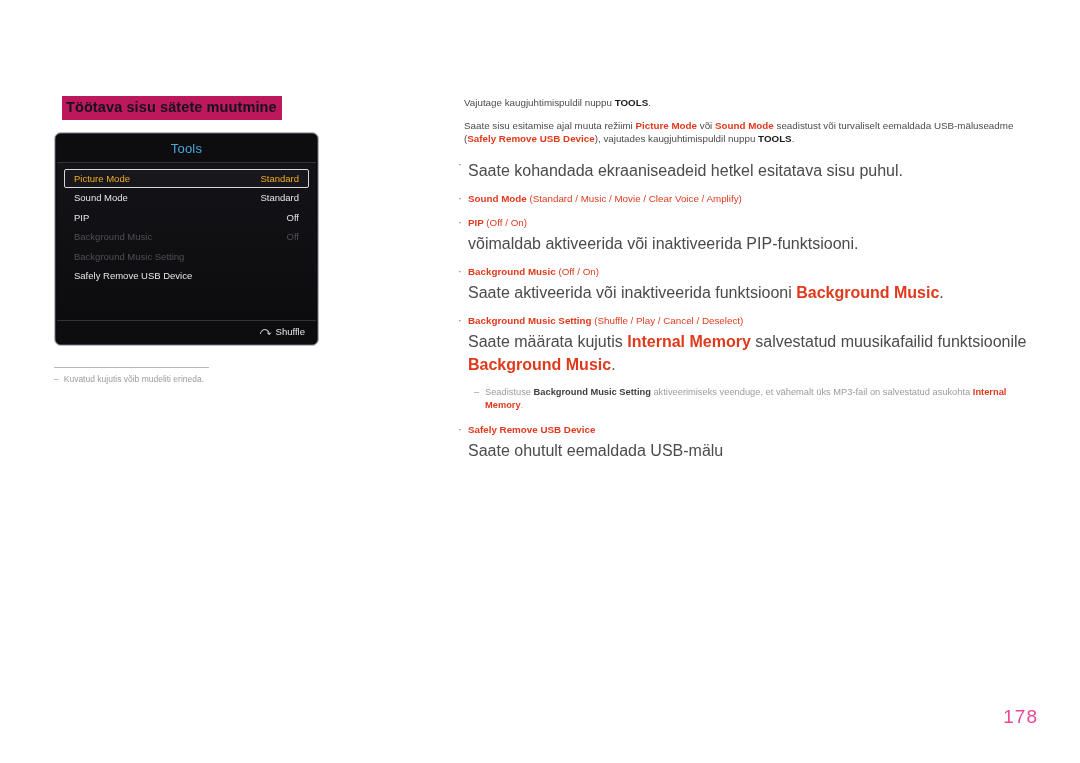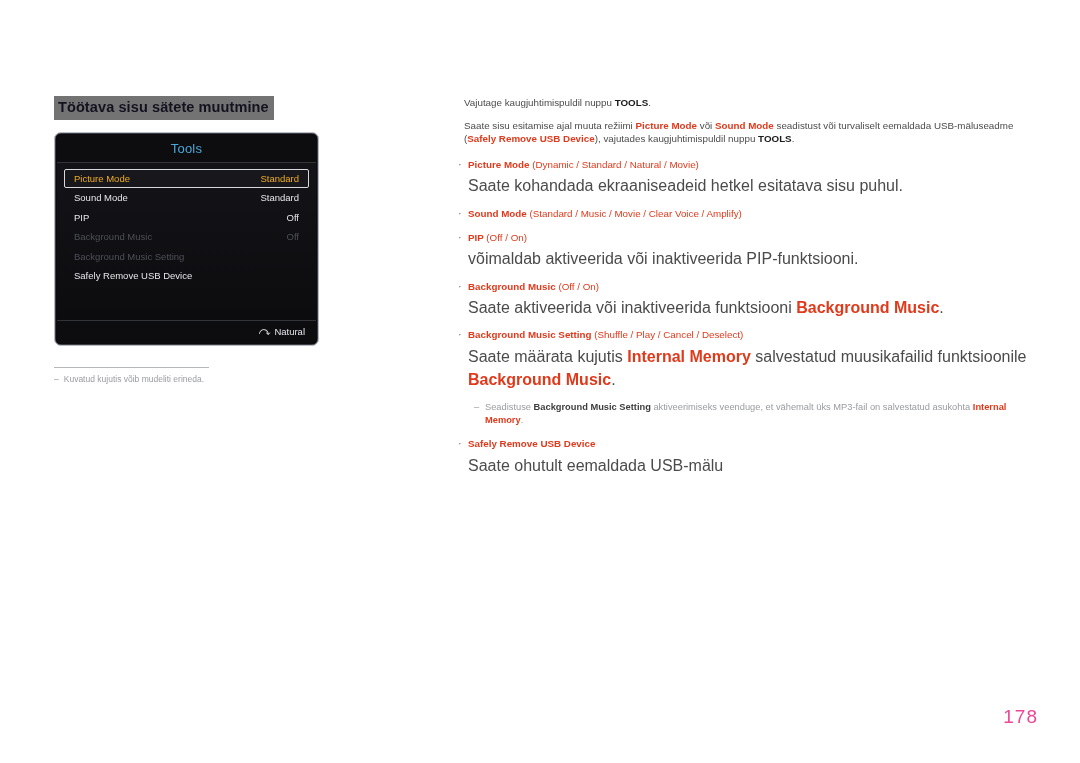--- a/index.html
+++ b/index.html
@@ -21,27 +21,28 @@
   
   .left-col {
     position: absolute;
     left: 54px;
     top: 96px;
     width: 350px;
   }
 
   .section-title {
     display: inline-block;
-    background: #737373;
+    background: #be185d;
     color: #14121f;
     font-size: 14.5px;
     font-weight: bold;
     letter-spacing: 0.1px;
     padding: 3px 5px 4px 4px;
     line-height: 1.15;
+    margin-left: 8px;
   }
 
   
   .osd {
     margin-top: 12px;
     width: 265px;
     height: 214px;
     border: 1.5px solid #b9bcc4;
     border-radius: 7px;
     background: #0b0b0d;
@@ -242,21 +243,21 @@
 
         <div class="osd-row">
           <span>Safely Remove USB Device</span>
           <span class="osd-val"></span>
         </div>
 
       </div>
 
       <div class="osd-footer">
         <span class="return-icon">⤺</span>
-        <span>Natural</span>
+        <span>Shuffle</span>
       </div>
 
     </div>
   </div>
 
   <div class="left-rule"></div>
 
   <div class="left-note">
     <span class="dash">–</span>
     <span>Kuvatud kujutis võib mudeliti erineda.</span>
@@ -268,22 +269,20 @@
 
   <div class="para"><span>Vajutage kaugjuhtimispuldil nuppu </span><b class="k">TOOLS</b><span>.</span></div>
 
   <div class="para tight"><span>Saate sisu esitamise ajal muuta režiimi </span><span class="r">Picture Mode</span><span> või </span><span class="r">Sound Mode</span><span> seadistust või turvaliselt eemaldada USB-mäluseadme (</span><span class="r">Safely Remove USB Device</span><span>), vajutades kaugjuhtimispuldil nuppu </span><b class="k">TOOLS</b><span>.</span></div>
 
   <div class="bullets">
 
     <div class="bullet">
       <div class="dot">·</div>
       <div class="btxt">
-        <div class="bhead"><span>Picture Mode</span>
-          <span class="paren">(Dynamic / Standard / Natural / Movie)</span></div>
         <div class="bdesc">Saate kohandada ekraaniseadeid hetkel esitatava sisu puhul.</div>
       </div>
     </div>
 
     <div class="bullet">
       <div class="dot">·</div>
       <div class="btxt">
         <div class="bhead"><span>Sound Mode</span>
           <span class="paren">(Standard / Music / Movie / Clear Voice / Amplify)</span></div>
       </div>

